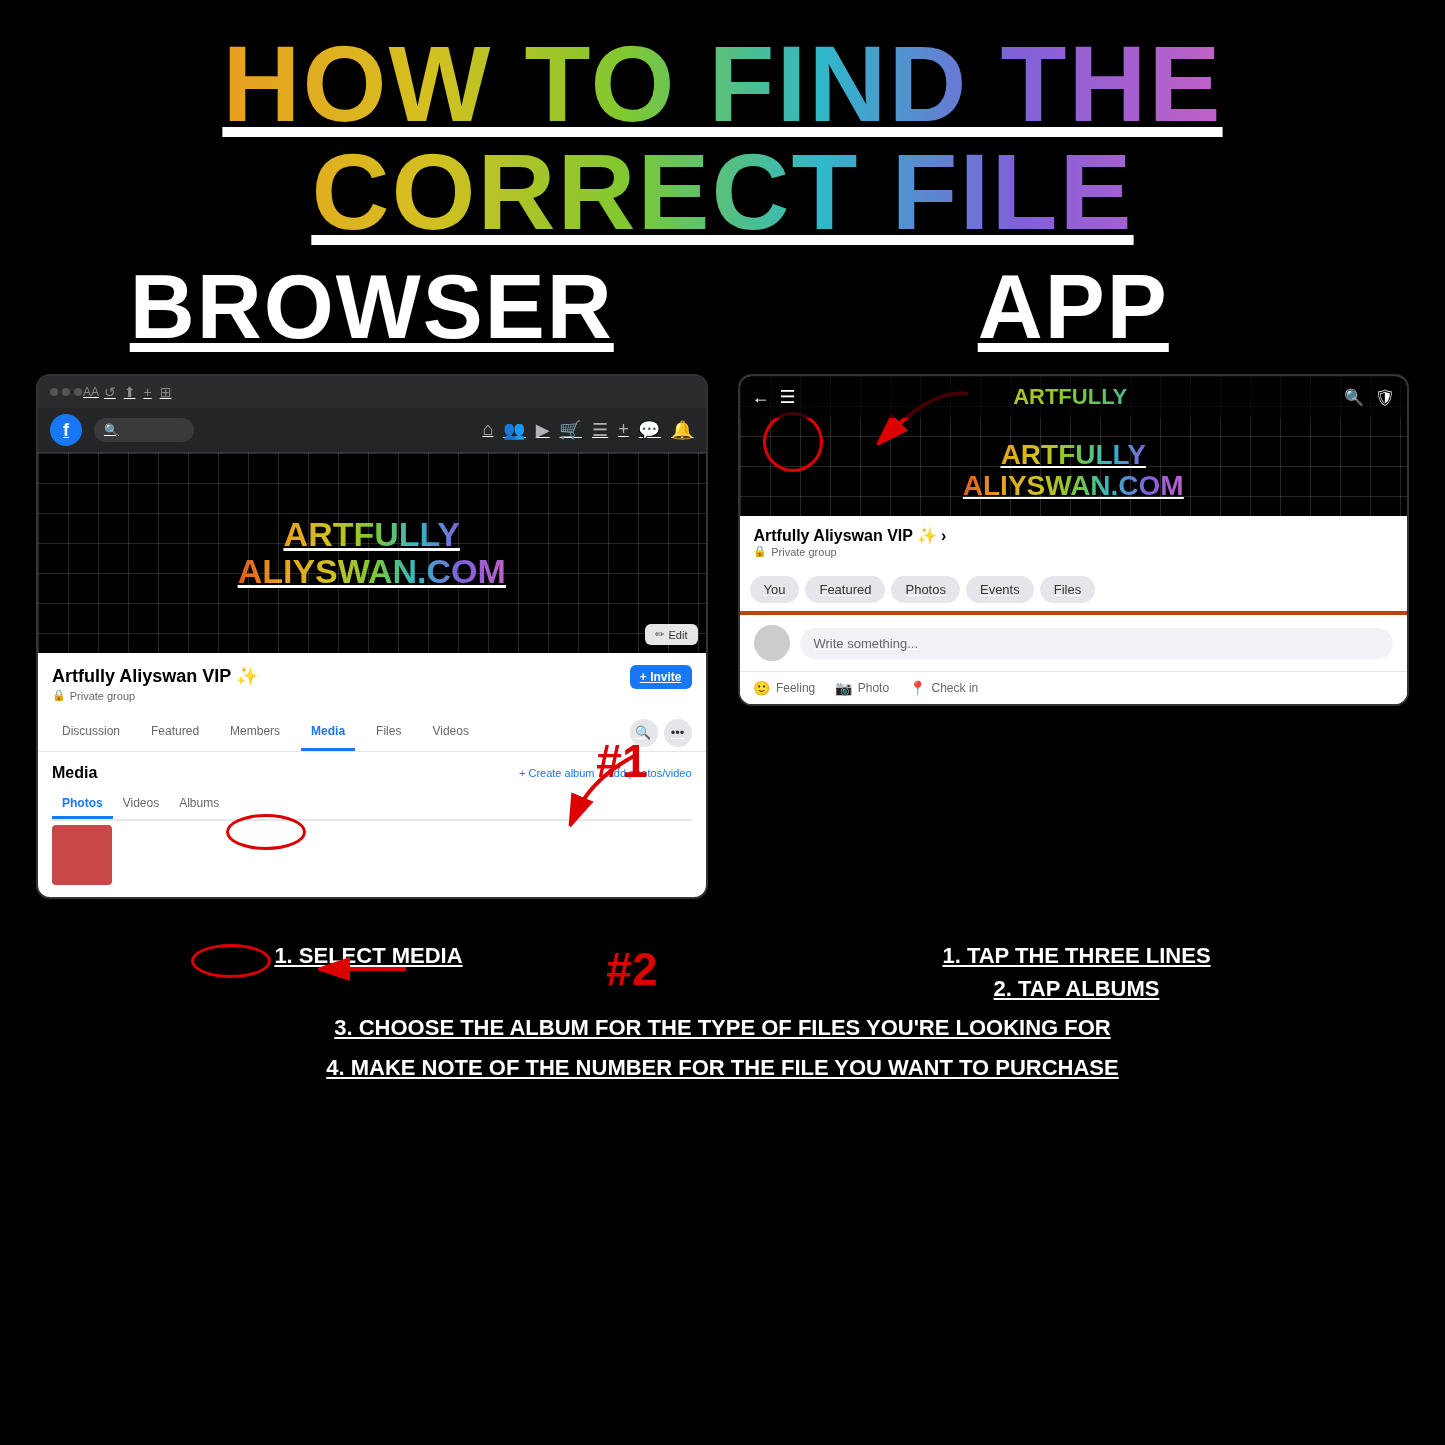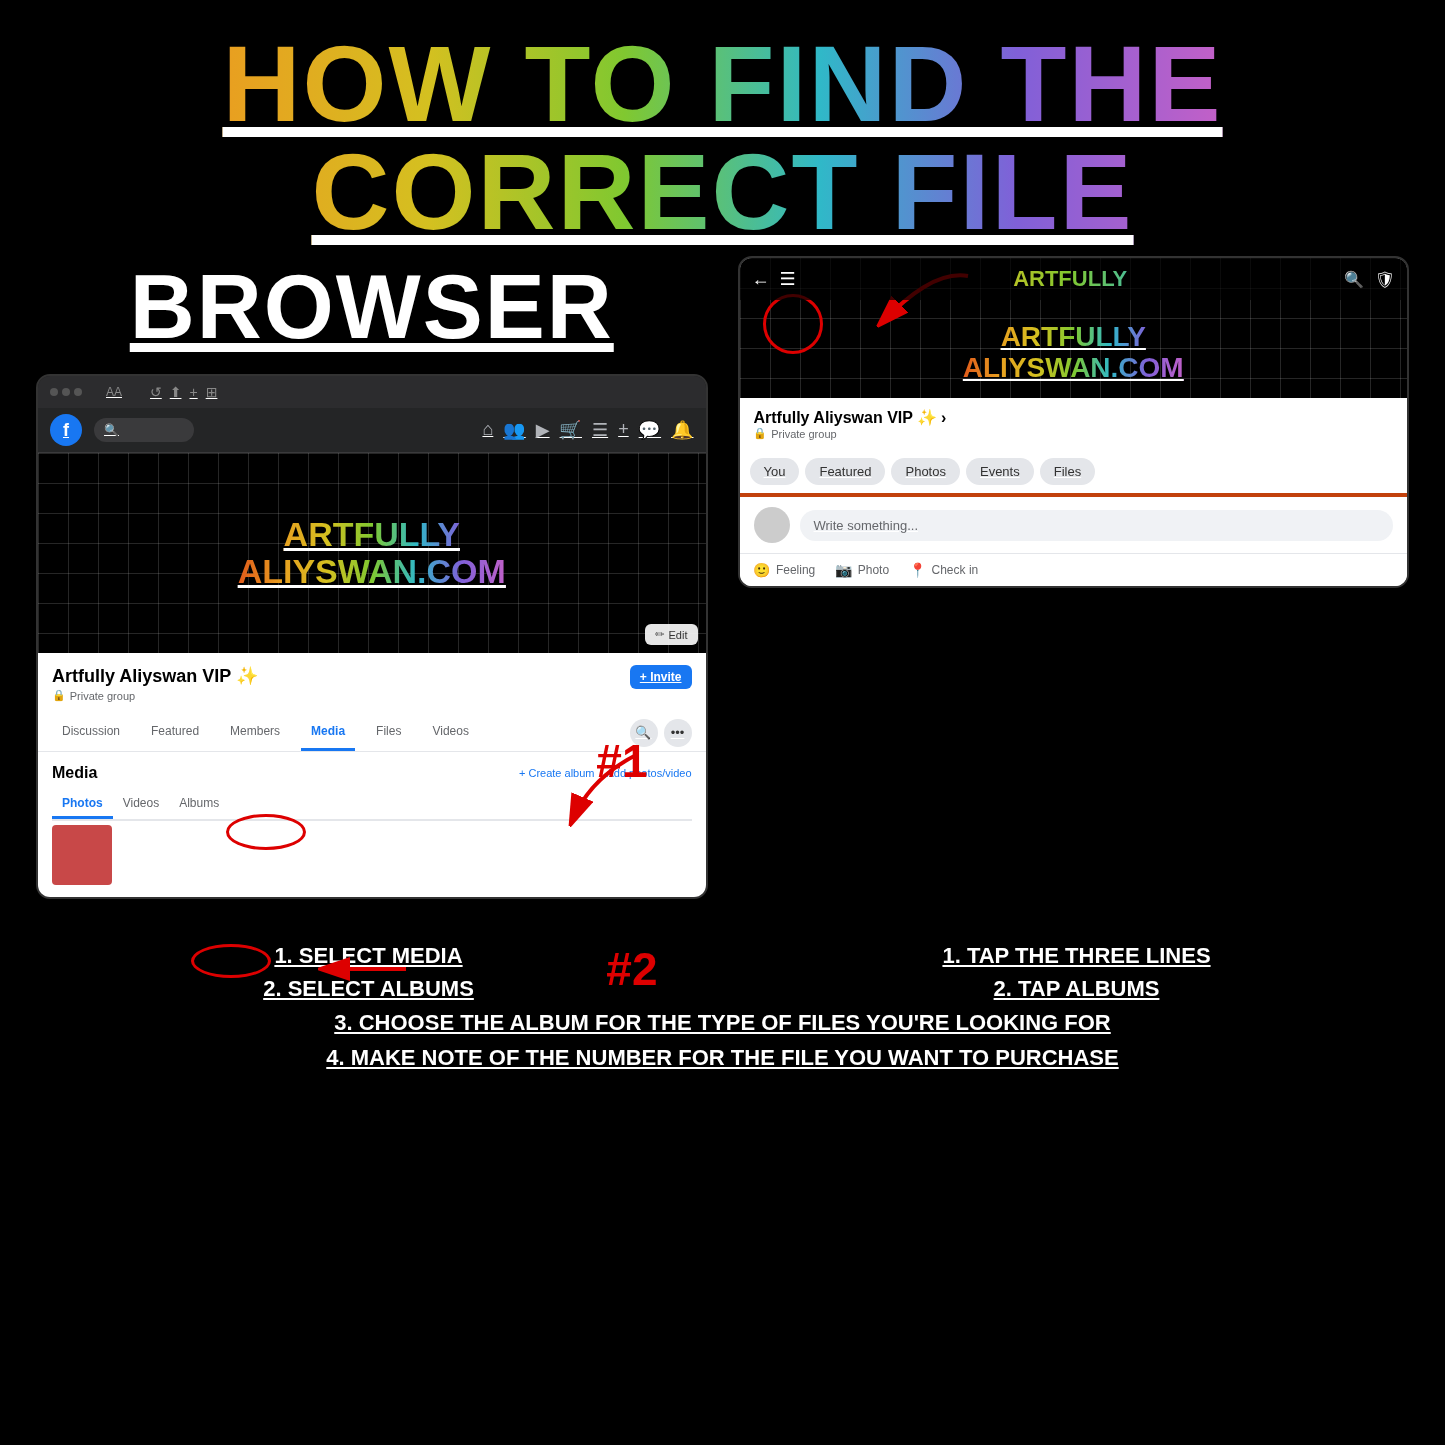--- a/index.html
+++ b/index.html
@@ -69,21 +69,21 @@
       border-radius: 14px;
       overflow: hidden;
       border: 2px solid #333;
     }
 
     .browser-bar {
       background: #2c2c2e;
       padding: 8px 12px;
       display: flex;
       align-items: center;
-      gap: 24px;
+      gap: 1px;
     }
 
     .browser-dots {
       display: flex;
       gap: 4px;
     }
 
     .browser-dot {
       width: 8px;
       height: 8px;
@@ -468,20 +468,21 @@
       line-height: 1.5;
     }
 
     .full-instruction {
       width: 100%;
       text-align: center;
       font-size: 22px;
       font-weight: 700;
       text-transform: uppercase;
       color: #fff;
+      margin-top: 5px;
       line-height: 1.6;
     }
 
     .invite-btn {
       background: #1877f2;
       color: #ffffff;
       border-radius: 6px;
       padding: 5px 10px;
       font-size: 12px;
       font-weight: 600;
@@ -634,20 +635,21 @@
           <defs>
             <marker id="arr2" markerWidth="8" markerHeight="8" refX="6" refY="3" orient="auto">
               <path d="M0,0 L0,6 L9,3 z" fill="#dd0000"></path>
             </marker>
           </defs>
         </svg>
       </div>
     </div>
 
     <div class="col">
+      <div class="col-title">APP</div>
 
       <div class="app-wrap" style="width:100%;position:relative;">
         <div class="app-mockup">
 
           <div class="app-header-img">
             <div class="grid-overlay"></div>
 
             <div class="app-nav-bar">
               <span class="app-nav-icon">←</span>
               <span class="app-nav-icon">☰</span>
@@ -742,21 +744,20 @@
           </defs>
         </svg>
 
       </div>
     </div>
   </div>
 
   <div class="bottom-instructions">
     <div class="instruction-col">
       <div class="instruction-text">1. SELECT MEDIA</div>
-      <div class="instruction-text">2. SELECT ALBUMS</div>
     </div>
     <div class="instruction-col">
       <div class="instruction-text">1. TAP THE THREE LINES</div>
       <div class="instruction-text">2. TAP ALBUMS</div>
     </div>
   </div>
 
   <div class="full-instruction">3. CHOOSE THE ALBUM FOR THE TYPE OF FILES YOU'RE LOOKING FOR</div>
   <div class="full-instruction">4. MAKE NOTE OF THE NUMBER FOR THE FILE YOU WANT TO PURCHASE</div>
 

